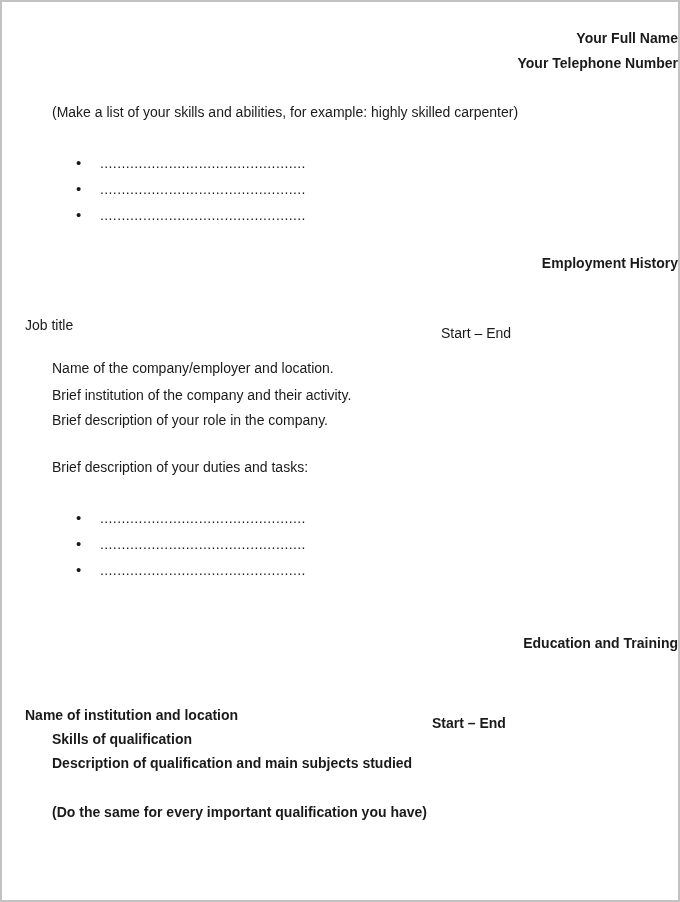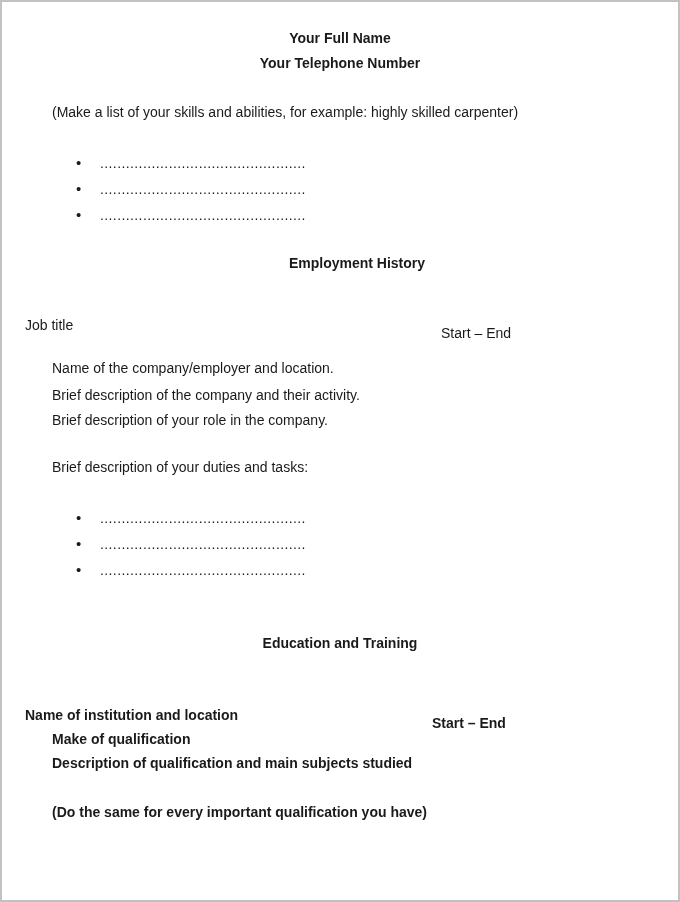--- a/index.html
+++ b/index.html
@@ -18,21 +18,21 @@
     position: relative;
   }
   .line {
     line-height: 25px;
     padding-left: 50px;
     padding-right: 30px;
     white-space: nowrap;
   }
   .lh24 { line-height: 24px; font-weight: bold; }
   .centered {
-    text-align: center;
+    text-align: right;
     padding-left: 0;
     padding-right: 0;
   }
   .bold { font-weight: bold; }
   .row { position: relative; padding-left: 23px; }
   .date { position: absolute; top: 8px; }
   .date-emp { left: 439px; }
   .date-edu { left: 430px; }
   .bullet-row {
     line-height: 25px;
@@ -81,21 +81,21 @@
   </div>
 
   <div class="line centered bold m-emph">Employment History</div>
 
   <div class="line row m-jobrow">
     <span>Job title</span>
     <span class="date date-emp">Start – End</span>
   </div>
 
   <div class="line m-company">Name of the company/employer and location.</div>
-  <div class="line m-activity">Brief description of the company and their activity.</div>
+  <div class="line m-activity">Brief institution of the company and their activity.</div>
   <div class="line">Brief description of your role in the company.</div>
 
   <div class="line m-duties">Brief description of your duties and tasks:</div>
 
   <div class="bullet-row m-list2">
     <span class="marker">•</span><span class="dots">................................................</span>
   </div>
   <div class="bullet-row">
     <span class="marker">•</span><span class="dots">................................................</span>
   </div>
@@ -103,18 +103,18 @@
     <span class="marker">•</span><span class="dots">................................................</span>
   </div>
 
   <div class="line centered bold m-eduh">Education and Training</div>
 
   <div class="line lh24 row m-instrow">
     <span>Name of institution and location</span>
     <span class="date date-edu">Start – End</span>
   </div>
 
-  <div class="line lh24">Make of qualification</div>
+  <div class="line lh24">Skills of qualification</div>
   <div class="line lh24">Description of qualification and main subjects studied</div>
 
   <div class="line lh24 m-note">(Do the same for every important qualification you have)</div>
 
 </div>
 
 </body></html>

